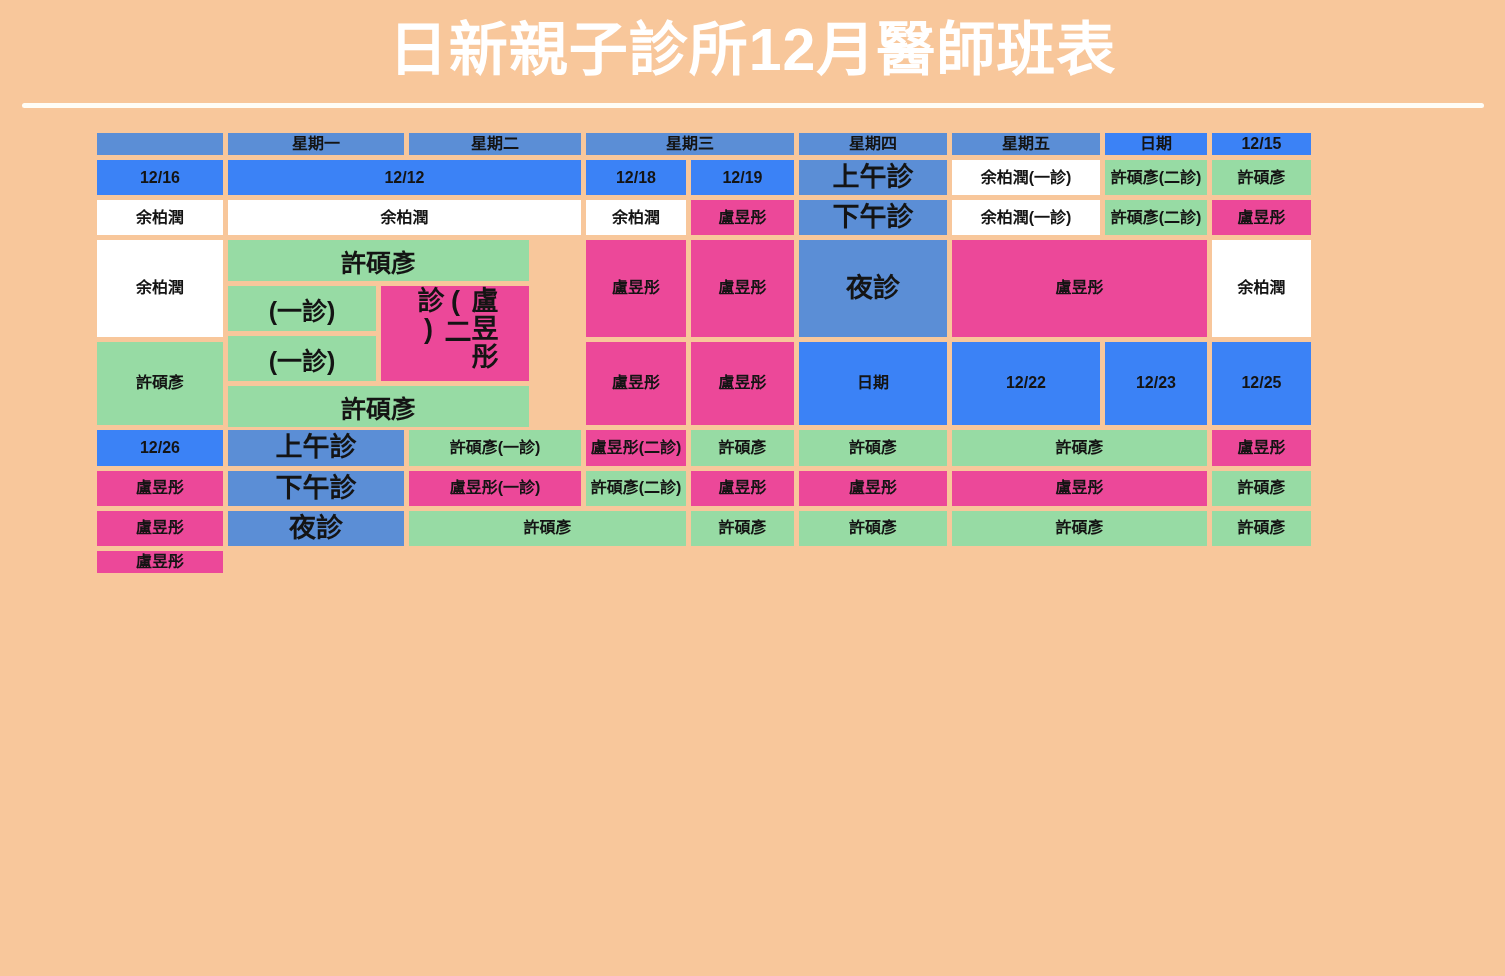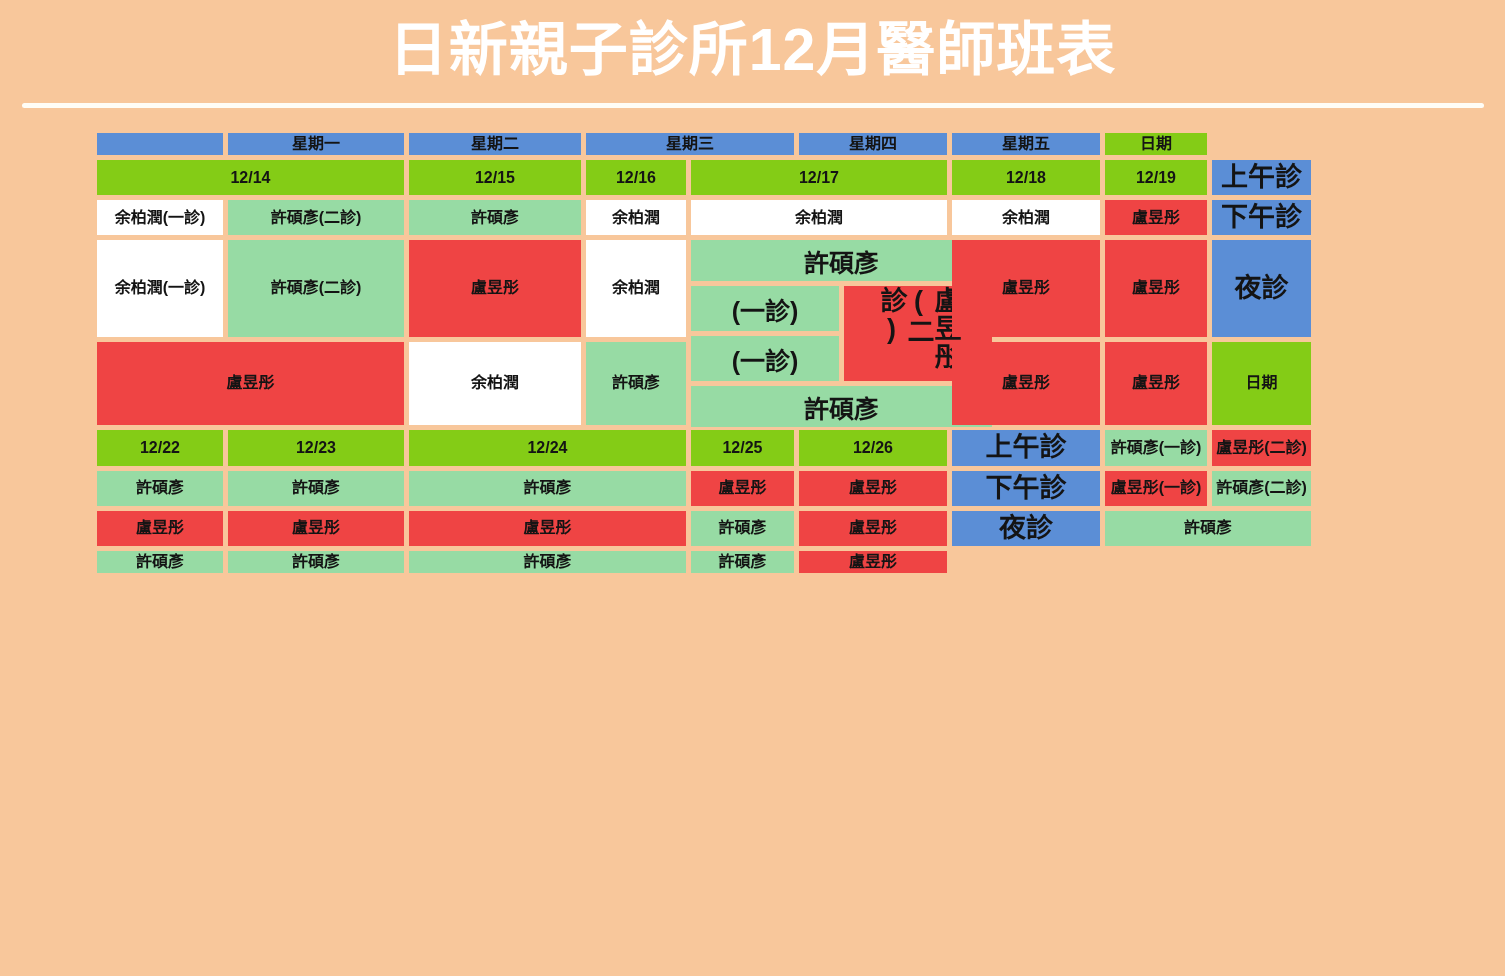--- a/index.html
+++ b/index.html
@@ -72,24 +72,24 @@
     color: #141414;
     font-weight: bold;
     line-height: 1.15;
     box-sizing: border-box;
     padding: 2px 3px;
     overflow: hidden;
   }
 
   
   .c-blue   { background: #5b8ed6; }
-  .c-purple { background: #84cc16; }
+  .c-purple { background: #3b82f6; }
   .c-yellow { background: #ffffff; }
   .c-green  { background: #97dba4; }
-  .c-pink   { background: #ef4444; }
+  .c-pink   { background: #ec4899; }
 
   .rowlabel { font-size: 27px; }
 
   
   .compound {
     grid-column: span 2;
     grid-row: span 2;
     display: grid;
     grid-template-columns: 148px 148px;
     grid-template-rows: 41px 45px 45px 41px;
@@ -137,24 +137,23 @@
   <div class="schedule">
 
     <div class="cell c-blue weekday-row"></div>
     <div class="cell c-blue weekday-row">星期一</div>
     <div class="cell c-blue weekday-row">星期二</div>
     <div class="cell c-blue weekday-row" style="grid-column: span 2;">星期三</div>
     <div class="cell c-blue weekday-row">星期四</div>
     <div class="cell c-blue weekday-row">星期五</div>
 
     <div class="cell c-purple date-row">日期</div>
-    <div class="cell c-purple date-row" style="grid-column: span 2;">12/14</div>
     <div class="cell c-purple date-row">12/15</div>
     <div class="cell c-purple date-row">12/16</div>
-    <div class="cell c-purple date-row" style="grid-column: span 2;">12/17</div>
+    <div class="cell c-purple date-row" style="grid-column: span 2;">12/12</div>
     <div class="cell c-purple date-row">12/18</div>
     <div class="cell c-purple date-row">12/19</div>
 
     <div class="cell c-blue slot-row r-am1 rowlabel">上午診</div>
     <div class="cell c-yellow slot-row r-am1">余柏潤(一診)</div>
     <div class="cell c-green slot-row r-am1">許碩彥(二診)</div>
     <div class="cell c-green slot-row r-am1">許碩彥</div>
     <div class="cell c-yellow slot-row r-am1">余柏潤</div>
     <div class="cell c-yellow slot-row r-am1" style="grid-column: span 2;">余柏潤</div>
     <div class="cell c-yellow slot-row r-am1">余柏潤</div>
@@ -182,21 +181,20 @@
     <div class="cell c-blue slot-row r-ev1 rowlabel">夜診</div>
     <div class="cell c-pink slot-row r-ev1" style="grid-column: span 2;">盧昱彤</div>
     <div class="cell c-yellow slot-row r-ev1">余柏潤</div>
     <div class="cell c-green slot-row r-ev1">許碩彥</div>
     <div class="cell c-pink slot-row r-ev1">盧昱彤</div>
     <div class="cell c-pink slot-row r-ev1">盧昱彤</div>
 
     <div class="cell c-purple date-row">日期</div>
     <div class="cell c-purple date-row">12/22</div>
     <div class="cell c-purple date-row">12/23</div>
-    <div class="cell c-purple date-row" style="grid-column: span 2;">12/24</div>
     <div class="cell c-purple date-row">12/25</div>
     <div class="cell c-purple date-row">12/26</div>
 
     <div class="cell c-blue slot-row r-am2 rowlabel">上午診</div>
     <div class="cell c-green slot-row r-am2">許碩彥(一診)</div>
     <div class="cell c-pink slot-row r-am2">盧昱彤(二診)</div>
     <div class="cell c-green slot-row r-am2">許碩彥</div>
     <div class="cell c-green slot-row r-am2">許碩彥</div>
     <div class="cell c-green slot-row r-am2" style="grid-column: span 2;">許碩彥</div>
     <div class="cell c-pink slot-row r-am2">盧昱彤</div>

